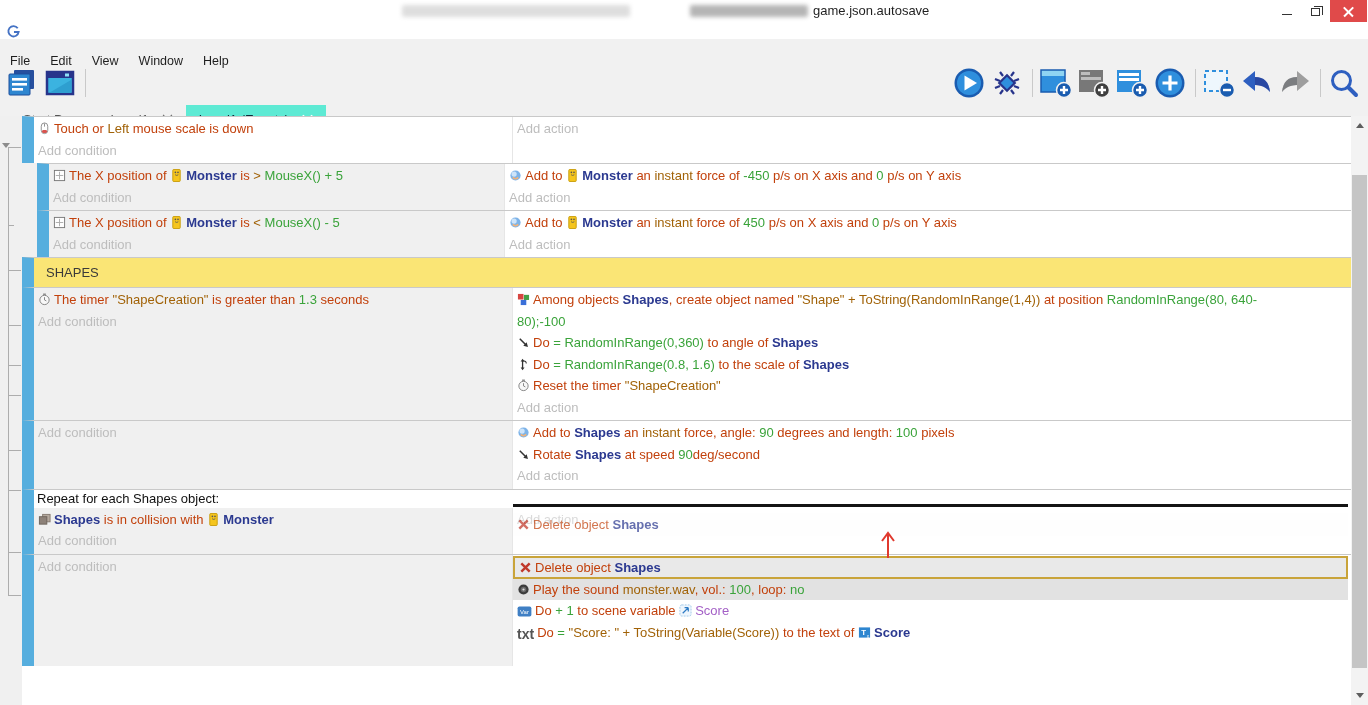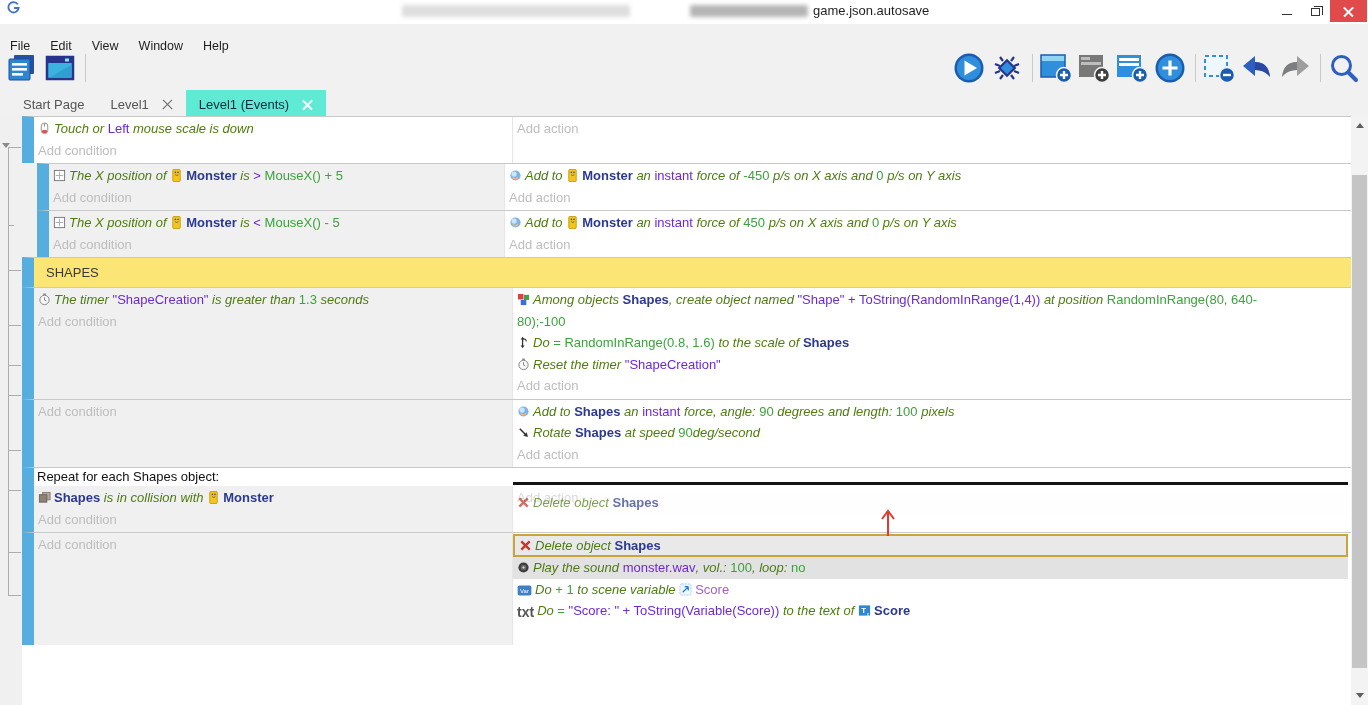--- a/index.html
+++ b/index.html
@@ -1,21 +1,21 @@
 <!DOCTYPE html>
 <html><head>
 <meta charset="utf-8">
 <style>
   * { box-sizing: border-box; margin: 0; padding: 0; }
   html,body { width:1368px; height:705px; overflow:hidden; }
   body { font-family:"Liberation Sans", sans-serif; background:#fff; position:relative;
          box-shadow: inset 0 0 0 1px #c9ced3; }
 
   
-  .titlebar { height:24px; background:#fff; position:relative; display:flex; align-items:flex-start; }
+  .titlebar { height:39px; background:#fff; position:relative; display:flex; align-items:flex-end; }
   .appicon { margin-left:6px; line-height:0; }
   .blurblock { position:absolute; top:5px; height:12px; border-radius:2px; filter:blur(2px); }
   .blur1 { left:402px; width:228px; background:#dedede; }
   .blur2 { left:690px; width:118px; background:#b5b5b5; }
   .wtitle { position:absolute; left:813px; top:3px; font-size:13px; color:#1f1f1f; }
   .wcontrols { position:absolute; right:1px; top:0; height:22px; display:flex; }
   .wbtn { width:29px; height:22px; display:flex; align-items:center; justify-content:center; }
   .wbtn.close { width:37px; background:#e04a4a; }
   .min-glyph { width:10px; height:1px; background:#333; margin-top:6px; }
   .restore-glyph { width:9px; height:8px; border:1px solid #333; position:relative; background:#fff; margin-top:1px;}
@@ -59,22 +59,22 @@
   .repeat-h { height:18px; line-height:18px; font-size:13px; color:#101010; background:#fff; padding-left:3px; }
   .evt-body { display:flex; align-items:stretch; }
   .cond-cell { width:478px; background:#f0f0f0; padding:1px 0 2px; }
   .event.indent1 .cond-cell { width:455px; }
   .cond-cell.white { background:#fff; }
   .act-cell { flex:1; background:#fff; border-left:1px solid #e6e6e6; padding:1px 0 2px; position:relative; }
   .row { min-height:21px; line-height:21.5px; padding:0 4px; font-size:13px; }
   .row.sel { background:#e9e9e9; border:2px solid #c9a43a; margin-right:3px; line-height:19px; }
   .row.hl { background:#e2e2e2; margin-right:3px; }
 
-  .c-k{color:#4d7c0f;font-style:italic;} .c-obj{color:#2b3990;font-weight:bold;} .c-expr{color:#3aa33a;}
-  .c-str{color:#6d28d9;} .c-ph{color:#bdbdbd;} .c-var{color:#a35fc6;}
+  .c-k{color:#c2410c;} .c-obj{color:#2b3990;font-weight:bold;} .c-expr{color:#3aa33a;}
+  .c-str{color:#a16207;} .c-ph{color:#bdbdbd;} .c-var{color:#a35fc6;}
   .icon { display:inline-block; vertical-align:-2px; margin-right:3px; line-height:0; }
   .txtglyph { color:#555; font-size:14px; font-weight:bold; }
 
   .drop-line { position:absolute; left:0; right:3px; top:-4px; height:3px; background:#141414; z-index:5; }
   .ghost { position:absolute; left:0; right:3px; top:5px; height:23px; line-height:23px; padding:0 4px;
            background:rgba(252,252,252,0.62); opacity:0.72; pointer-events:none; z-index:4; font-size:13px; }
   .red-arrow { position:absolute; left:365px; top:22px; z-index:6; }
 
   
   .vscroll { position:absolute; right:0; top:116px; bottom:0; width:17px; background:#f3f3f3; }
@@ -336,20 +336,24 @@
                   <line x1="7" y1="7.5" x2="9" y2="8.5" stroke="#808080"></line>
                 </svg></span><span class="seg c-k">The timer </span><span class="seg c-str">"ShapeCreation"</span><span class="seg c-k"> is greater than </span><span class="seg c-expr">1.3</span><span class="seg c-k"> seconds</span></div>
             <div class="row"><span class="seg c-ph">Add condition</span></div>
           </div>
           <div class="act-cell">
             <div class="row"><span class="icon"><svg width="13" height="13" viewBox="0 0 14 14">
                   <rect x="1" y="1" width="6" height="6" fill="#d64541"></rect>
                   <rect x="7.5" y="2" width="5.5" height="5.5" fill="#43a047"></rect>
                   <rect x="4" y="7.5" width="6" height="5.5" fill="#3a6fd8"></rect>
                 </svg></span><span class="seg c-k">Among objects </span><span class="seg c-obj">Shapes</span><span class="seg c-k">, create object named </span><span class="seg c-str">"Shape" + ToString(RandomInRange(1,4))</span><span class="seg c-k"> at position </span><span class="seg c-expr">RandomInRange(80, 640-</span><br><span class="seg c-expr">80);-100</span></div>
+            <div class="row"><span class="icon"><svg width="13" height="13" viewBox="0 0 14 14">
+                  <line x1="3" y1="3" x2="10" y2="10" stroke="#333" stroke-width="1.6"></line>
+                  <path d="M11.8 11.8 L6.8 10.4 L10.4 6.8 Z" fill="#333"></path>
+                </svg></span><span class="seg c-k">Do </span><span class="seg c-expr">= RandomInRange(0,360)</span><span class="seg c-k"> to angle of </span><span class="seg c-obj">Shapes</span></div>
             <div class="row"><span class="icon"><svg width="13" height="13" viewBox="0 0 14 14">
                   <line x1="6" y1="3" x2="6" y2="11" stroke="#333" stroke-width="1.4"></line>
                   <path d="M6 0.8 L3.9 3.8 L8.1 3.8 Z" fill="#333"></path>
                   <path d="M6 13.2 L3.9 10.2 L8.1 10.2 Z" fill="#333"></path>
                   <path d="M6 3 q4 0 4 3" fill="none" stroke="#333" stroke-width="1.1"></path>
                 </svg></span><span class="seg c-k">Do </span><span class="seg c-expr">= RandomInRange(0.8, 1.6)</span><span class="seg c-k"> to the scale of </span><span class="seg c-obj">Shapes</span></div>
             <div class="row"><span class="icon"><svg width="13" height="13" viewBox="0 0 14 14">
                   <rect x="5.5" y="0.6" width="3" height="1.4" fill="#808080"></rect>
                   <circle cx="7" cy="7.5" r="5" fill="#f8f8f8" stroke="#808080"></circle>
                   <line x1="7" y1="7.5" x2="7" y2="4.5" stroke="#808080"></line>

